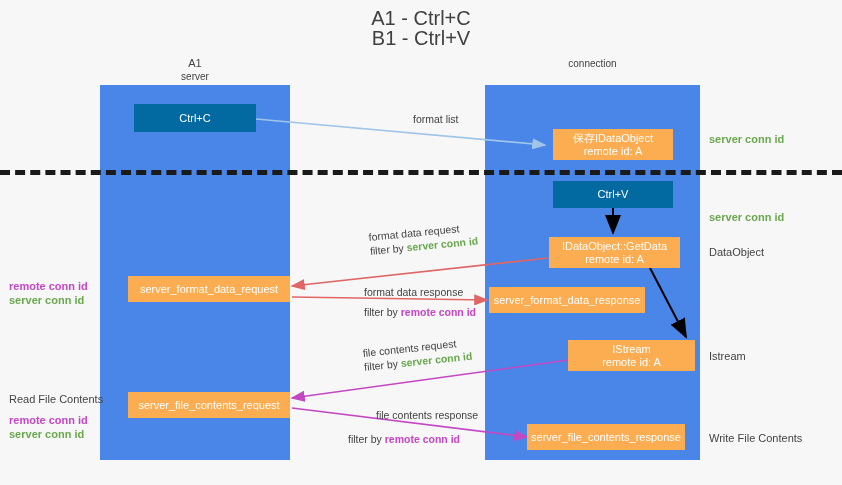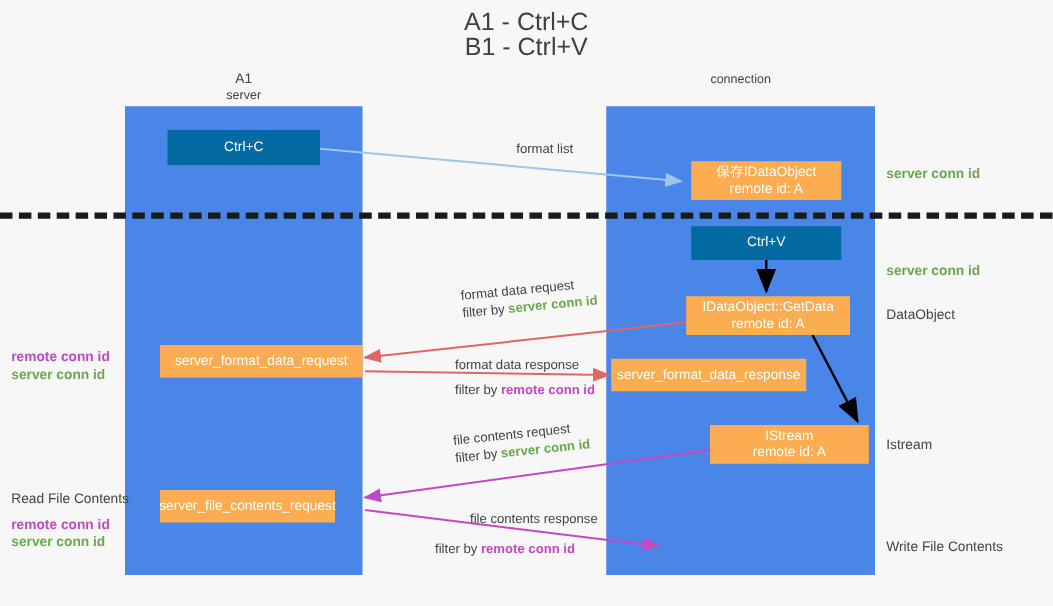--- a/index.html
+++ b/index.html
@@ -135,24 +135,27 @@
   </div>
 
   <div class="box orange" style="left:128px;top:276px;width:162px;height:26px;">
     <span>server_format_data_request</span>
   </div>
 
   <div class="box orange" style="left:489px;top:287px;width:156px;height:26px;">
     <span>server_format_data_response</span>
   </div>
 
-  <div class="box orange" style="left:128px;top:392px;width:140px;height:26px;">
+  <div class="box orange" style="left:128px;top:392px;width:162px;height:26px;">
     <span>server_file_contents_request</span>
   </div>
 
+  <div class="box orange" style="left:527px;top:424px;width:158px;height:26px;">
+    <span>server_file_contents_response</span>
+  </div>
 
   <div class="sidelabel green-t" style="left:709px;top:132px;">server conn id</div>
   <div class="sidelabel green-t" style="left:709px;top:210px;">server conn id</div>
   <div class="sidelabel dark" style="left:709px;top:245px;">DataObject</div>
   <div class="sidelabel dark" style="left:709px;top:349px;">Istream</div>
   <div class="sidelabel dark" style="left:709px;top:431px;">Write File Contents</div>
 
   <div class="sidelabel purple-t" style="left:9px;top:279px;">remote conn id</div>
   <div class="sidelabel green-t" style="left:9px;top:293px;">server conn id</div>
 

